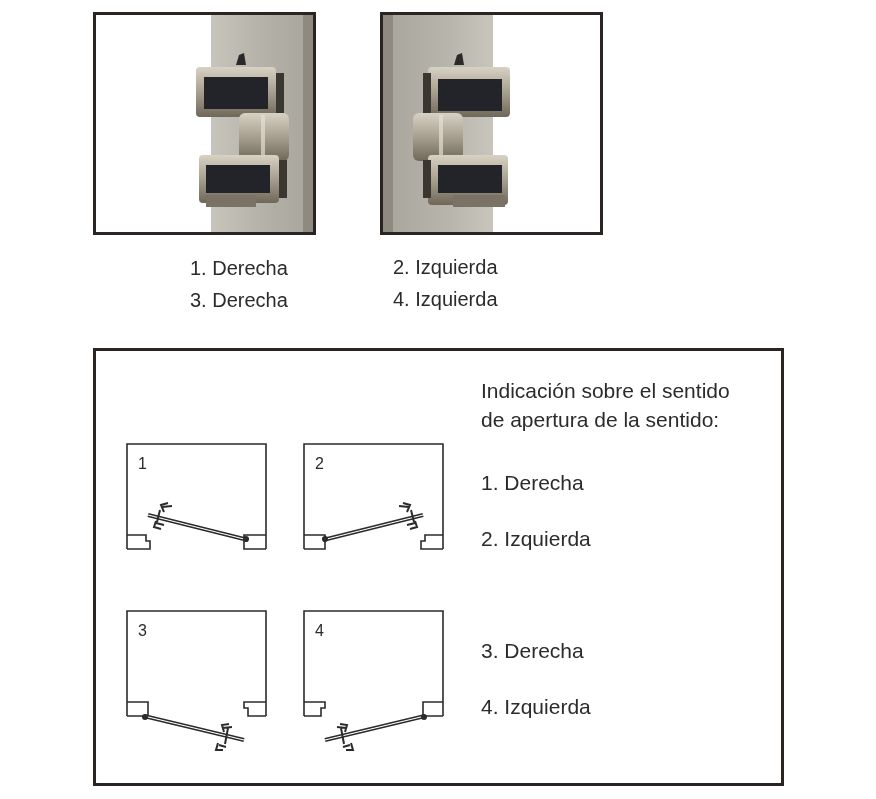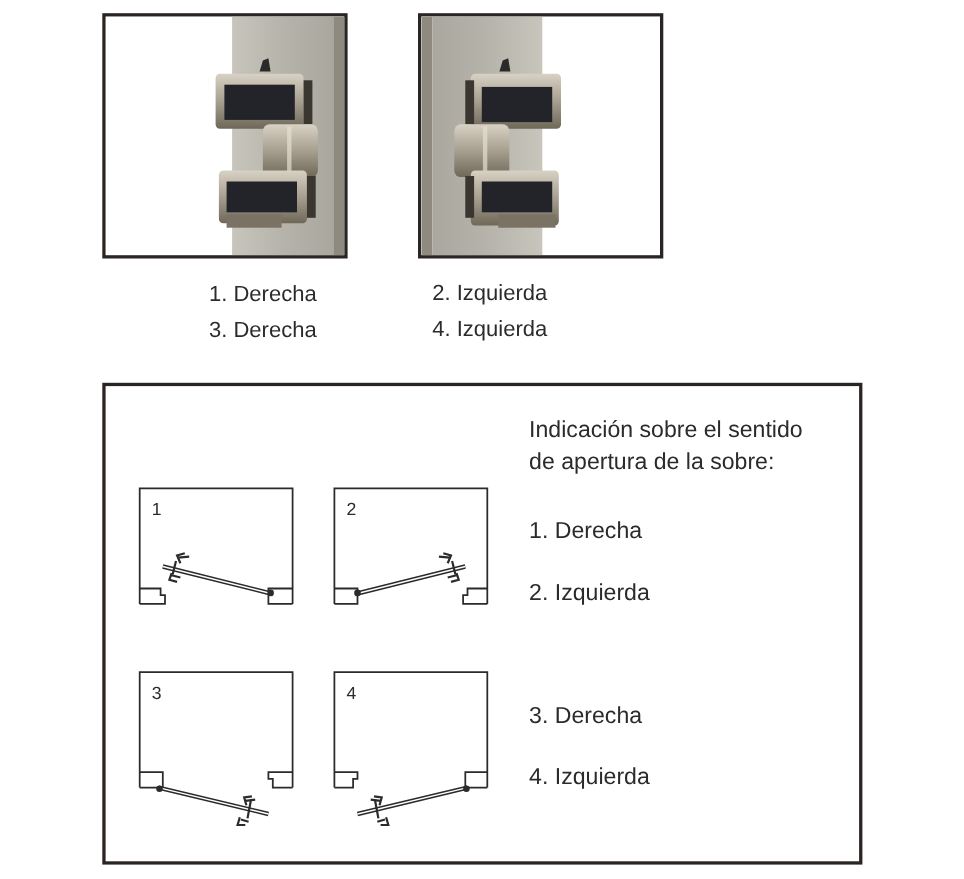--- a/index.html
+++ b/index.html
@@ -145,19 +145,19 @@
       <line x1="122" y1="106" x2="22" y2="130" stroke="#2b2b2b" stroke-width="4"></line>
       <line x1="122" y1="106" x2="22" y2="130" stroke="#ffffff" stroke-width="1.2"></line>
       <circle cx="121" cy="107" r="3" fill="#2b2b2b"></circle>
       <path d="M42 122 L44 115 L37 114 M43 118 L34 117 M48 133 L50 140 L43 140 M47 135 L40 137 M38 118 L41 134" fill="none" stroke="#2b2b2b" stroke-width="2"></path>
     </svg>
     <span class="door-num">4</span>
   </div>
 
   <div class="legend-title">
     <div>Indicación sobre el sentido</div>
-    <div>de apertura de la sobre:</div>
+    <div>de apertura de la sentido:</div>
   </div>
   <div class="legend-item" style="top:120px;">1. Derecha</div>
   <div class="legend-item" style="top:176px;">2. Izquierda</div>
   <div class="legend-item" style="top:288px;">3. Derecha</div>
   <div class="legend-item" style="top:344px;">4. Izquierda</div>
 </div>
 
 </body></html>

